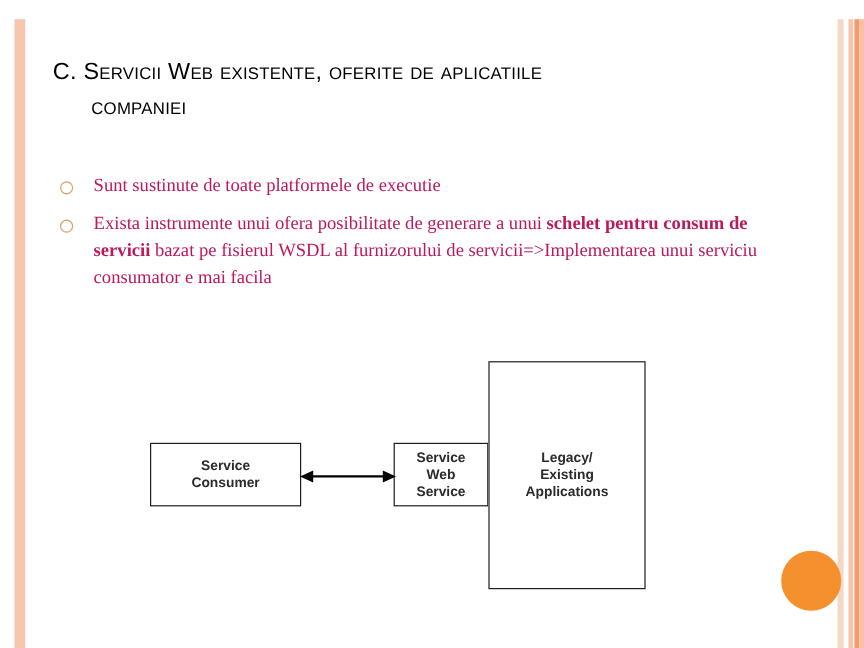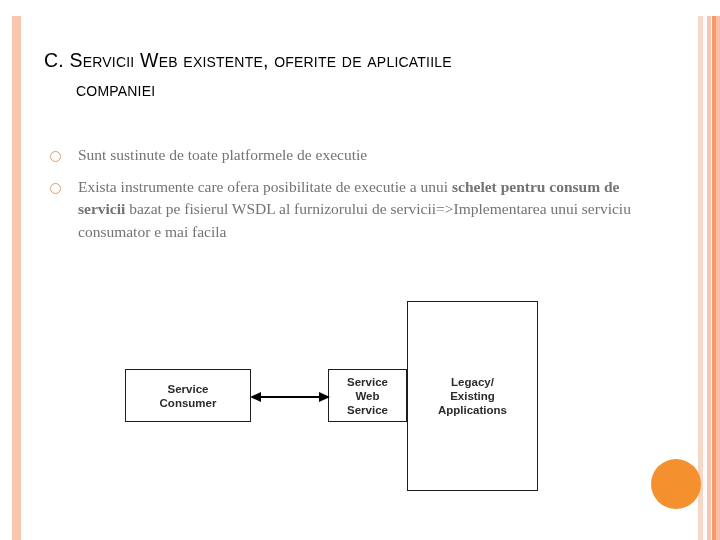--- a/index.html
+++ b/index.html
@@ -87,21 +87,21 @@
     border: 1.6px solid #d9a070;
     border-radius: 50%;
     background: #ffffff;
     margin-top: 7px;
     margin-right: 17px;
   }
   .bullet-text {
     font-family: "Liberation Serif", serif;
     font-size: 15.5px;
     line-height: 22.5px;
-    color: #737373;
+    color: #be185d;
     flex: 1 1 auto;
   }
   .bullet-text b { font-weight: 700; }
 
   
   .diagram {
     position: absolute;
     left: 0;
     top: 0;
     width: 720px;
@@ -170,21 +170,21 @@
 
     <div class="bullet-row">
       <div class="bullet-marker"></div>
       <div class="bullet-text">
         <span>Sunt sustinute de toate platformele de executie</span>
       </div>
     </div>
 
     <div class="bullet-row">
       <div class="bullet-marker"></div>
-      <div class="bullet-text"><span>Exista instrumente care ofera posibilitate de executie a unui </span><b>schelet pentru consum de servicii</b><span> bazat pe fisierul WSDL al furnizorului de servicii=&gt;Implementarea unui serviciu consumator e mai facila</span></div>
+      <div class="bullet-text"><span>Exista instrumente unui ofera posibilitate de generare a unui </span><b>schelet pentru consum de servicii</b><span> bazat pe fisierul WSDL al furnizorului de servicii=&gt;Implementarea unui serviciu consumator e mai facila</span></div>
     </div>
 
   </div>
 
   <div class="diagram">
 
     <div class="dbox dbox-legacy">
       <div>
         <div>Legacy/</div>
         <div>Existing</div>

